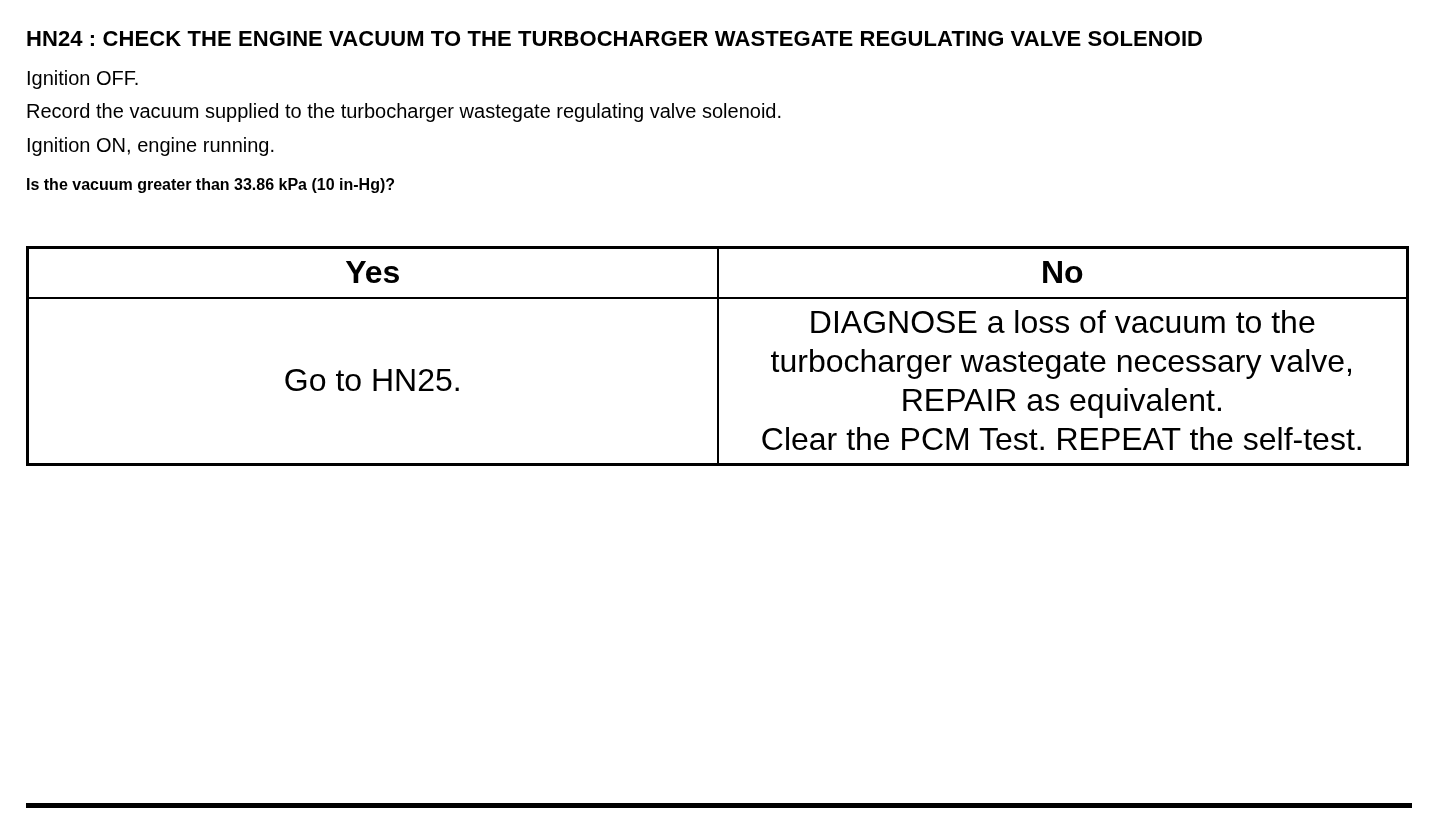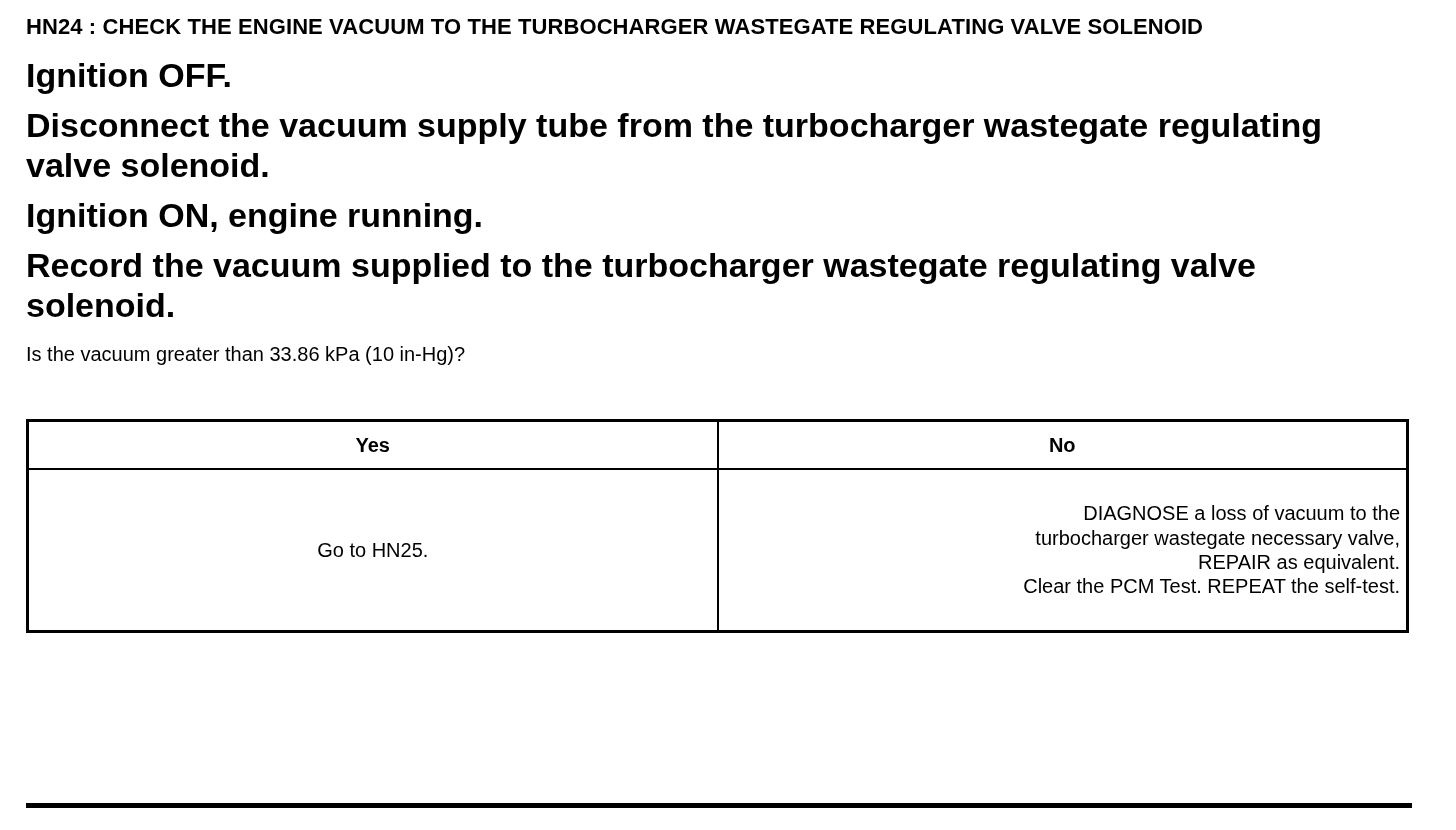--- a/index.html
+++ b/index.html
@@ -12,96 +12,94 @@
     height: 830px;
     font-family: "Liberation Sans", sans-serif;
     color: #000000;
     overflow: hidden;
   }
   .page {
     position: relative;
     width: 1428px;
     height: 830px;
     box-sizing: border-box;
-    padding: 14px 26px 0 26px;
+    padding: 26px 26px 0 26px;
     border-radius: 20px;
   }
   .doc-title {
     font-size: 22px;
     font-weight: bold;
     line-height: 1.22;
     letter-spacing: 0.1px;
     margin: 0 0 14px 0;
     max-width: 1360px;
   }
   .step {
-    font-size: 34px;
-    font-weight: bold;
+    font-size: 20px;
+    font-weight: normal;
     line-height: 1.18;
     margin: 0 0 10px 0;
     max-width: 1310px;
   }
   .step.bold {
-    font-weight: normal;
-    font-size: 20px;
+    font-weight: bold;
+    font-size: 16px;
     margin-top: 18px;
   }
   .spacer {
     height: 42px;
   }
   table.decision {
     border-collapse: collapse;
     width: 1383px;
     margin: 0;
     table-layout: fixed;
     border: 3px solid #000;
   }
   table.decision th,
   table.decision td {
     border: 2px solid #000;
     text-align: center;
     vertical-align: middle;
-    font-size: 20px;
+    font-size: 32px;
     font-weight: normal;
     padding: 4px 6px;
     line-height: 1.22;
   }
   table.decision th {
     font-weight: bold;
     height: 38px;
   }
   table.decision td {
     height: 152px;
   }
   table.decision col.yes-col { width: 50%; }
   table.decision col.no-col { width: 50%; }
   .answer-lines > div {
     white-space: nowrap;
-    text-align: right;
   }
   .footer-rule {
     position: absolute;
     left: 26px;
     bottom: 22px;
     width: 1386px;
     height: 5px;
     background: #000;
   }
 </style>
 </head>
 <body>
 
 <div class="page">
 
   <h1 class="doc-title">HN24 : CHECK THE ENGINE VACUUM TO THE TURBOCHARGER WASTEGATE REGULATING VALVE SOLENOID</h1>
 
   <p class="step">Ignition OFF.</p>
-  <p class="step">Disconnect the vacuum supply tube from the turbocharger wastegate regulating valve solenoid.</p>
+  <p class="step">Record the vacuum supplied to the turbocharger wastegate regulating valve solenoid.</p>
   <p class="step">Ignition ON, engine running.</p>
-  <p class="step">Record the vacuum supplied to the turbocharger wastegate regulating valve solenoid.</p>
 
   <p class="step bold">Is the vacuum greater than 33.86 kPa (10 in-Hg)?</p>
 
   <div class="spacer"></div>
 
   <table class="decision">
     <colgroup>
       <col class="yes-col">
       <col class="no-col">
     </colgroup>

